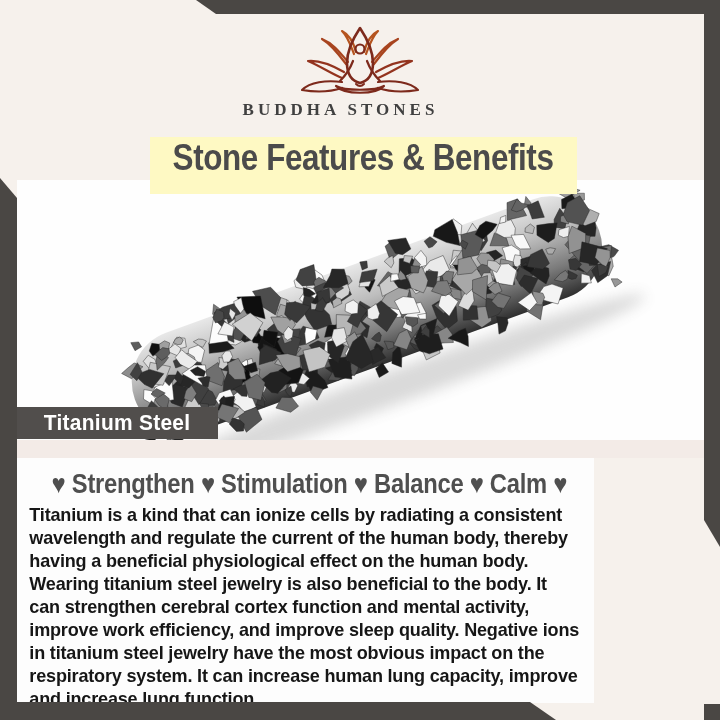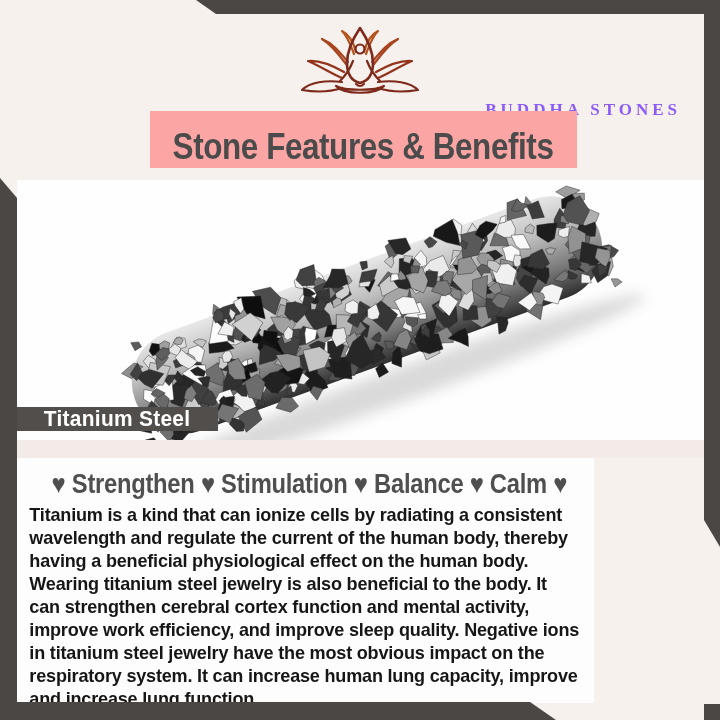--- a/index.html
+++ b/index.html
@@ -15,38 +15,38 @@
   .accent-right{left:704px;top:0;width:16px;height:547px;
     clip-path:polygon(0 0,16px 0,16px 547px,0 520px);}
   .accent-left{left:0;top:178px;width:17px;height:542px;
     clip-path:polygon(0 0,17px 20px,17px 542px,0 542px);}
   .accent-bottom{left:0;top:702px;width:556px;height:18px;
     clip-path:polygon(0 0,530px 0,556px 18px,0 18px);}
   .accent-corner{left:704px;top:704px;width:16px;height:16px;}
   
   .logo{position:absolute;left:290px;top:22px;width:140px;height:78px;z-index:2;}
   .wordmark{
-    position:absolute;left:0;top:100px;width:681px;text-align:right;z-index:2;
+    position:absolute;left:0;top:100px;width:681px;text-align:center;z-index:2;
     font-family:"Liberation Serif",serif;font-size:17px;font-weight:600;
-    letter-spacing:4px;color:#8b5cf6;
+    letter-spacing:4px;color:#404040;
   }
   .title-band{
-    position:absolute;left:150px;top:111px;width:427px;height:57px;
-    background:#fca5a5;z-index:2;display:flex;align-items:flex-end;justify-content:center;
+    position:absolute;left:150px;top:137px;width:427px;height:57px;
+    background:#fef9c3;z-index:2;display:flex;align-items:flex-start;justify-content:center;
   }
   .title-band h1{
     margin:0;font-size:37px;font-weight:bold;color:#4b4b4b;white-space:nowrap;
     transform:scaleX(.85);letter-spacing:-.5px;
   }
   
   .product-panel{position:absolute;left:17px;top:180px;width:703px;height:260px;
     background:#fefefe;z-index:1;}
   .rod-svg{position:absolute;left:0;top:0;width:703px;height:260px;}
   .product-label{
-    position:absolute;left:17px;top:407px;width:201px;height:24px;background:#514e4c;
+    position:absolute;left:17px;top:407px;width:201px;height:32px;background:#514e4c;
     z-index:4;display:flex;align-items:center;justify-content:center;
   }
   .product-label span{
     color:#fff;font-size:22px;font-weight:bold;white-space:nowrap;
     transform:scaleX(.95);letter-spacing:.3px;
   }
   .divider-band{position:absolute;left:17px;top:440px;width:703px;height:18px;
     background:#f3ebe7;z-index:1;}
   
   .text-panel{position:absolute;left:17px;top:458px;width:577px;height:245px;

